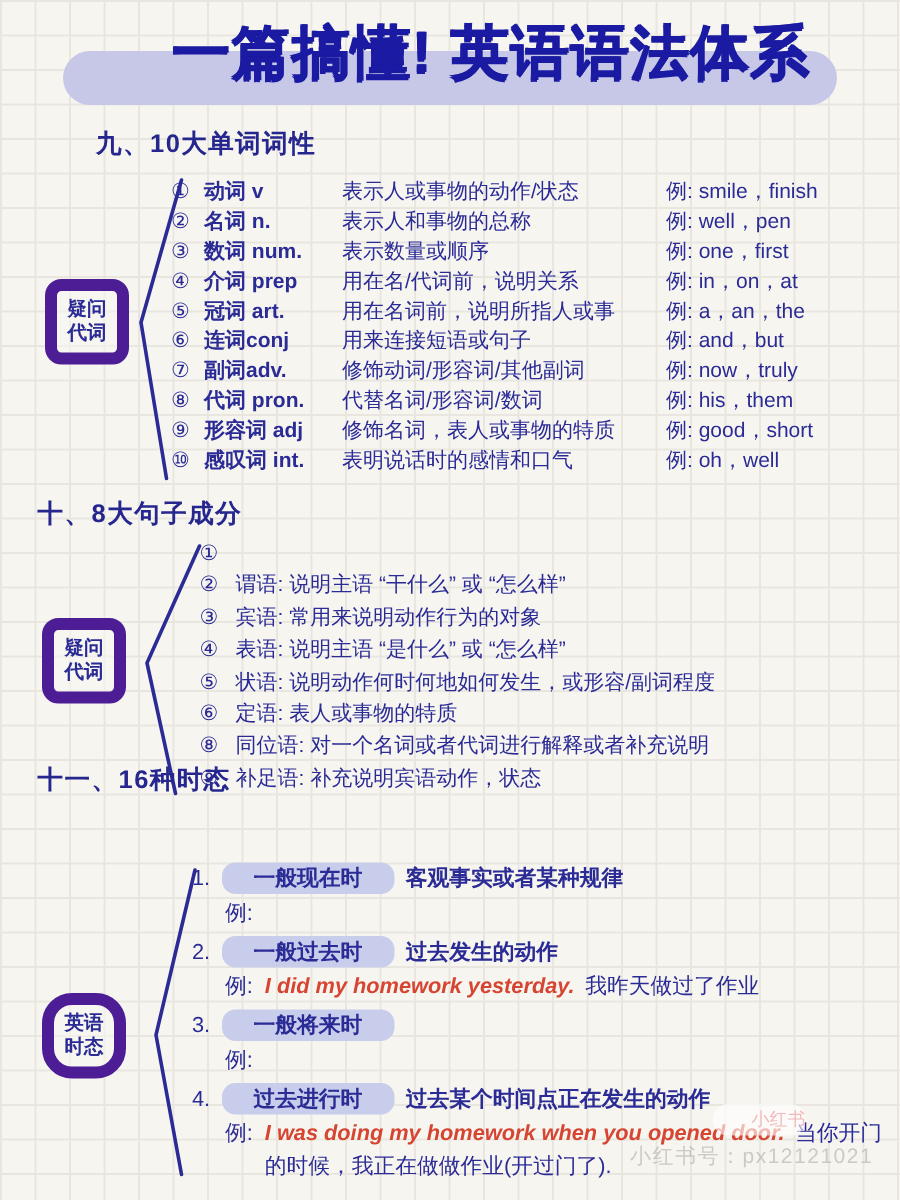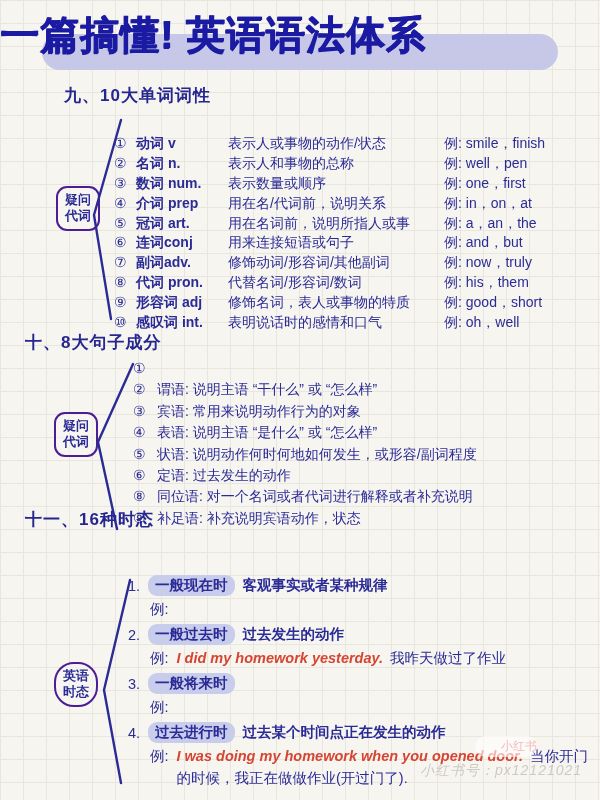--- a/index.html
+++ b/index.html
@@ -7,67 +7,67 @@
     width:600px;height:800px;position:relative;overflow:hidden;
     background-color:#f7f5f0;
     background-image:
       linear-gradient(#e9e6df 1px, transparent 1px),
       linear-gradient(90deg,#e9e6df 1px, transparent 1px);
     background-size:23px 23px;
     font-family:"Liberation Sans", sans-serif;
     color:#2b2b96;
   }
   
-  .title-wrap{position:absolute;left:0;top:8px;width:540px;text-align:left;}
+  .title-wrap{position:absolute;left:0;top:8px;width:540px;text-align:right;}
   .title-hl{position:absolute;left:42px;top:26px;width:516px;height:36px;background:#c7c8e8;border-radius:18px;}
   .title-text{position:relative;font-size:39px;font-weight:bold;color:#1a1aa2;letter-spacing:1px;
     text-shadow:1px 0 0 #1a1aa2, 0 1px 0 #1a1aa2;}
   
   .sec-heading{position:absolute;left:25px;font-size:17px;font-weight:bold;color:#26268f;letter-spacing:1px;}
   #heading-pos{top:84px;margin-left:39px;}
   #heading-comp{top:331px;}
   #heading-tense{top:508px;}
   
-  .side-label{position:absolute;border:2px solid #4c1d95;border-radius:11px;font-size:13px;font-weight:bold;
-    line-height:1.25;padding:4px 7px;text-align:center;background:rgba(247,245,240,0.55);margin-left:26px;}
+  .side-label{position:absolute;border:8px solid #4c1d95;border-radius:11px;font-size:13px;font-weight:bold;
+    line-height:1.25;padding:4px 7px;text-align:center;background:rgba(247,245,240,0.55);}
   #label-pos{left:30px;top:186px;}
   #label-comp{left:28px;top:412px;}
   #label-tense{left:28px;top:662px;border-radius:20px;}
   
   .bracket{position:absolute;}
   .bracket polyline{fill:none;stroke:#2b2b96;stroke-width:2.4;stroke-linecap:round;stroke-linejoin:round;}
   #bracket-pos{left:88px;top:118px;}
   #bracket-comp{left:92px;top:362px;}
   #bracket-tense{left:98px;top:578px;}
   
   .pos-rows{position:absolute;left:114px;top:119px;width:478px;}
   .pos-row{display:flex;height:19.9px;font-size:14px;align-items:baseline;white-space:nowrap;}
   .pos-num{width:22px;flex-shrink:0;}
   .pos-term{width:92px;flex-shrink:0;font-weight:bold;}
-  .pos-desc{flex:1;margin-top:16px;}
+  .pos-desc{flex:1;}
   .pos-ex{width:148px;flex-shrink:0;}
   
   .comp-rows{position:absolute;left:133px;top:360px;width:455px;}
   .comp-row{display:flex;height:21.4px;font-size:14px;align-items:baseline;white-space:nowrap;}
   .comp-num{width:24px;flex-shrink:0;}
   
   .tense-items{position:absolute;left:128px;top:573px;width:462px;}
   .tense-item{margin-bottom:2px;}
   .tense-line1{display:flex;align-items:center;height:25px;font-size:14.5px;white-space:nowrap;}
   .tense-num{width:20px;flex-shrink:0;}
-  .tense-pill{background:#c9cdec;border-radius:9px;padding:1px 7px;font-weight:bold;margin-right:8px;}
+  .tense-pill{background:#c9cdec;border-radius:9px;padding:1px 21px;font-weight:bold;margin-right:8px;}
   .tense-desc{font-weight:bold;}
   .ex-line{display:flex;font-size:14.5px;margin-left:22px;line-height:22px;}
   .ex-label{margin-right:8px;flex-shrink:0;}
   .ex-en{color:#d64531;font-style:italic;font-weight:bold;margin-right:7px;}
   .ex-cn{}
   
   .wm-badge{position:absolute;left:475px;top:736px;width:62px;height:21px;background:rgba(255,255,255,0.62);
     border-radius:11px;color:rgba(238,175,175,0.85);font-size:12px;text-align:right;line-height:21px;}
-  .wm-id{position:absolute;left:420px;top:762px;font-size:14px;color:rgba(172,166,158,0.55);letter-spacing:1px;font-style:italic;}
+  .wm-id{position:absolute;left:420px;top:762px;font-size:14px;color:rgba(172,166,158,0.55);letter-spacing:1px;}
 </style>
 </head>
 <body>
 
 <div class="title-wrap">
   <div class="title-hl"></div>
   <div class="title-text">一篇搞懂! 英语语法体系</div>
 </div>
 
 <div class="sec-heading" id="heading-pos">九、10大单词词性</div>
@@ -170,21 +170,21 @@
   <div class="comp-row">
       <span class="comp-num">④</span>
       <span>表语: 说明主语 “是什么” 或 “怎么样”</span>
     </div>
   <div class="comp-row">
       <span class="comp-num">⑤</span>
       <span>状语: 说明动作何时何地如何发生，或形容/副词程度</span>
     </div>
   <div class="comp-row">
       <span class="comp-num">⑥</span>
-      <span>定语: 过去发生的动作</span>
+      <span>定语: 表人或事物的特质</span>
     </div>
   <div class="comp-row">
       <span class="comp-num">⑧</span>
       <span>同位语: 对一个名词或者代词进行解释或者补充说明</span>
     </div>
   <div class="comp-row">
       <span class="comp-num">⑨</span>
       <span>补足语: 补充说明宾语动作，状态</span>
     </div>
 </div>

